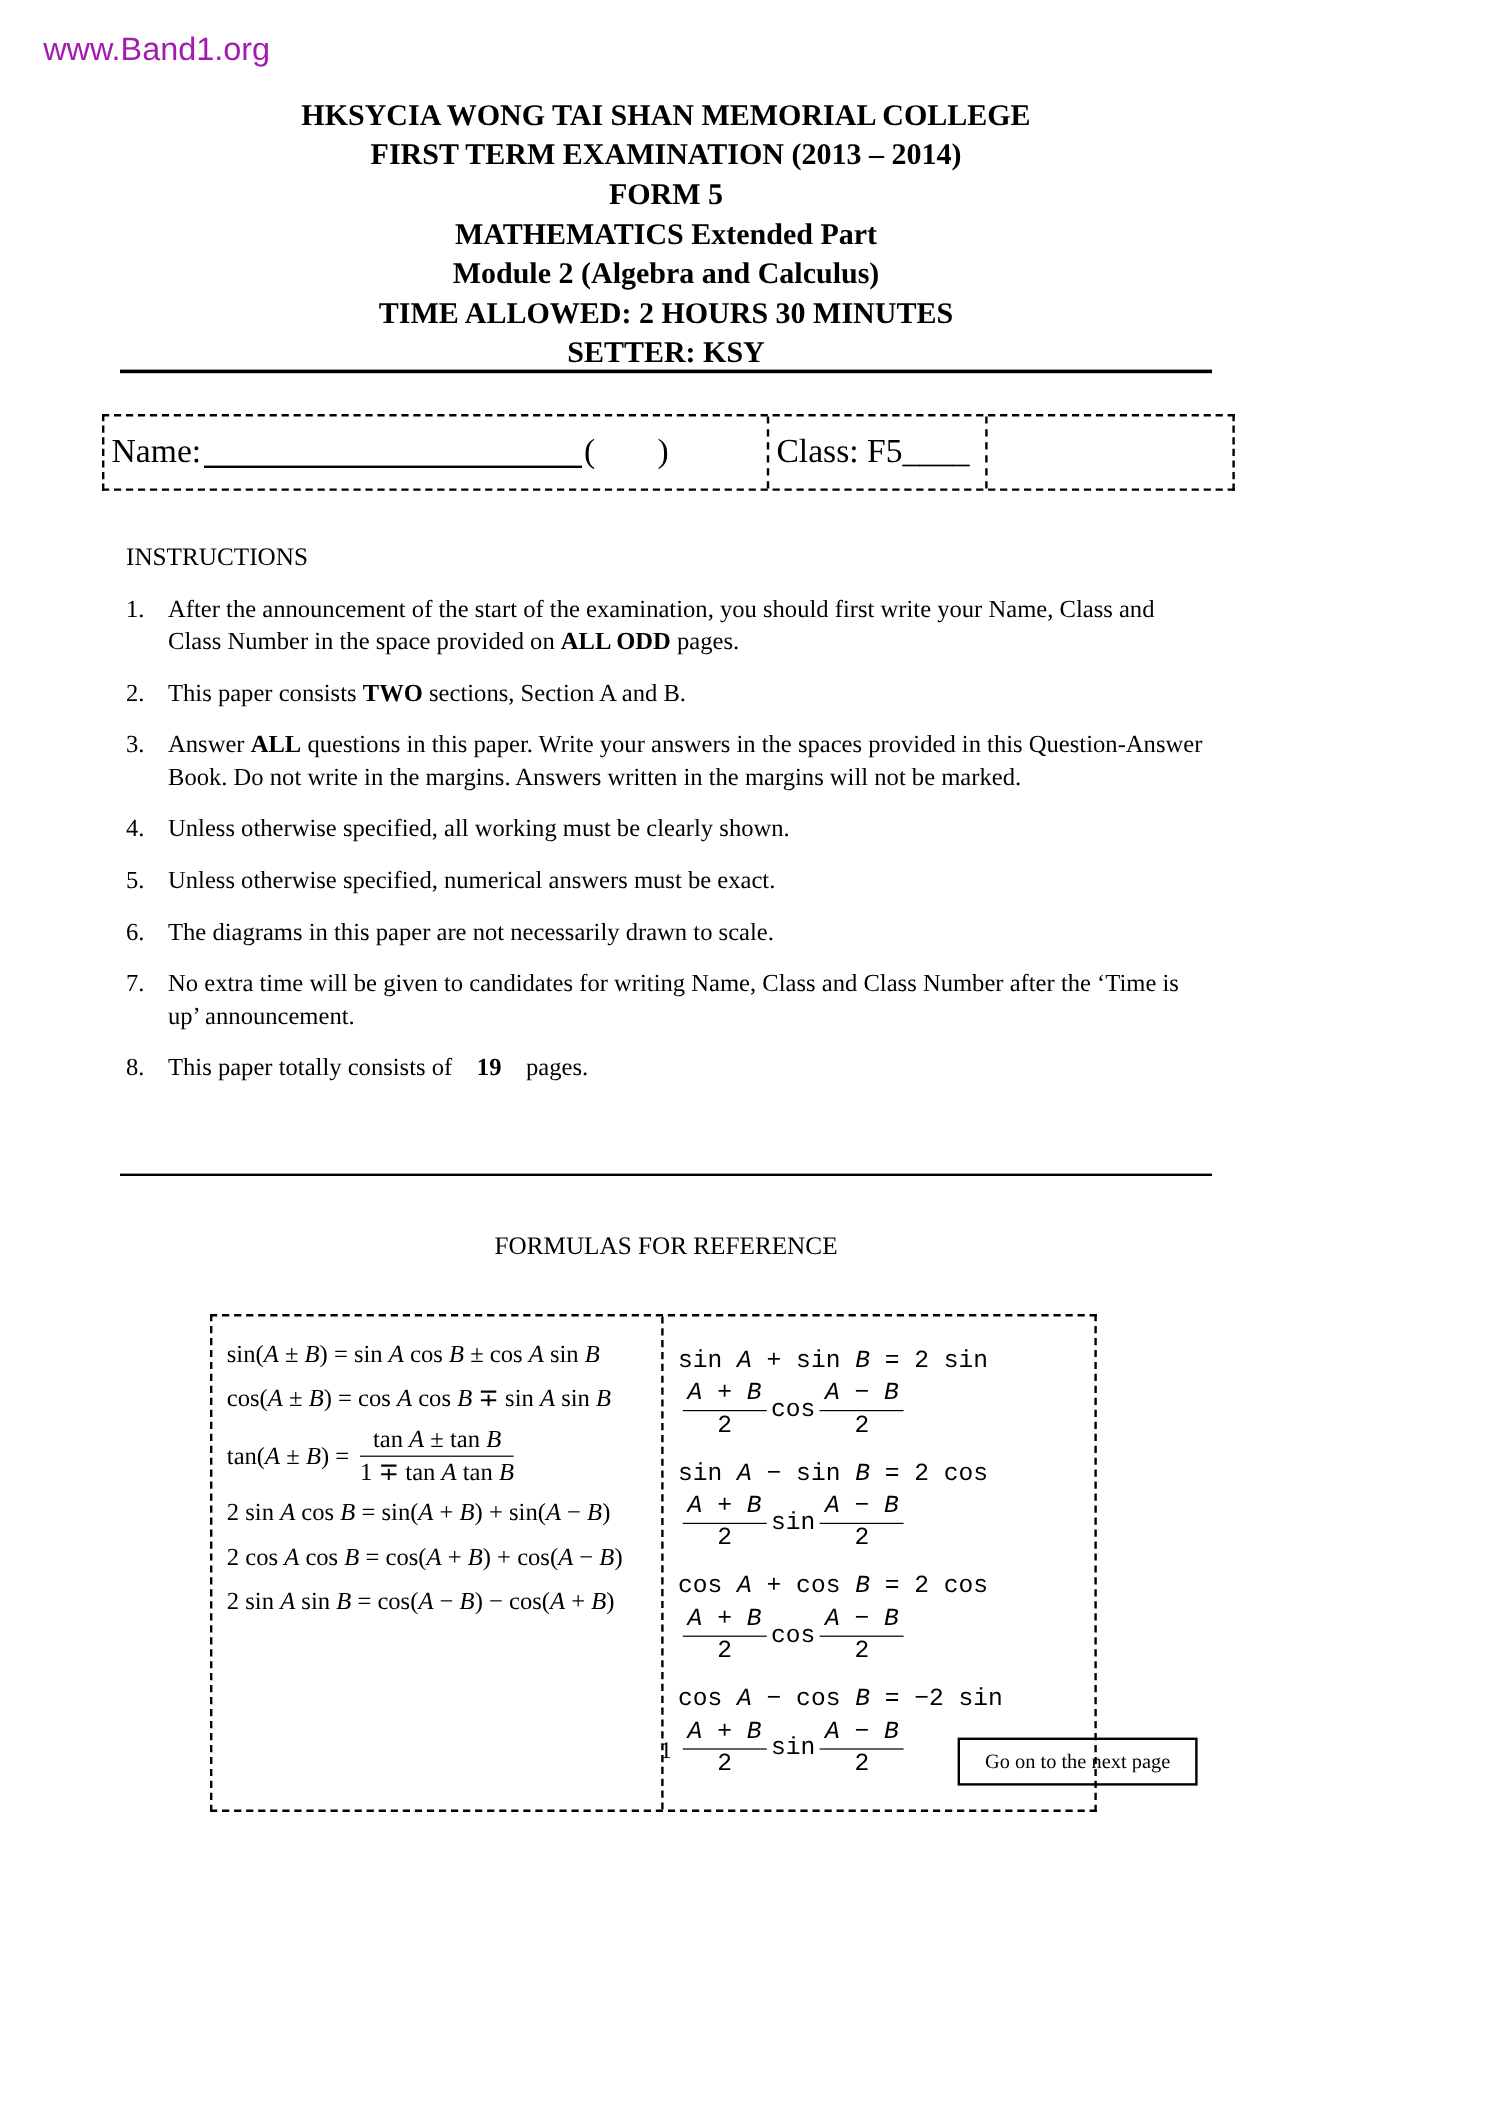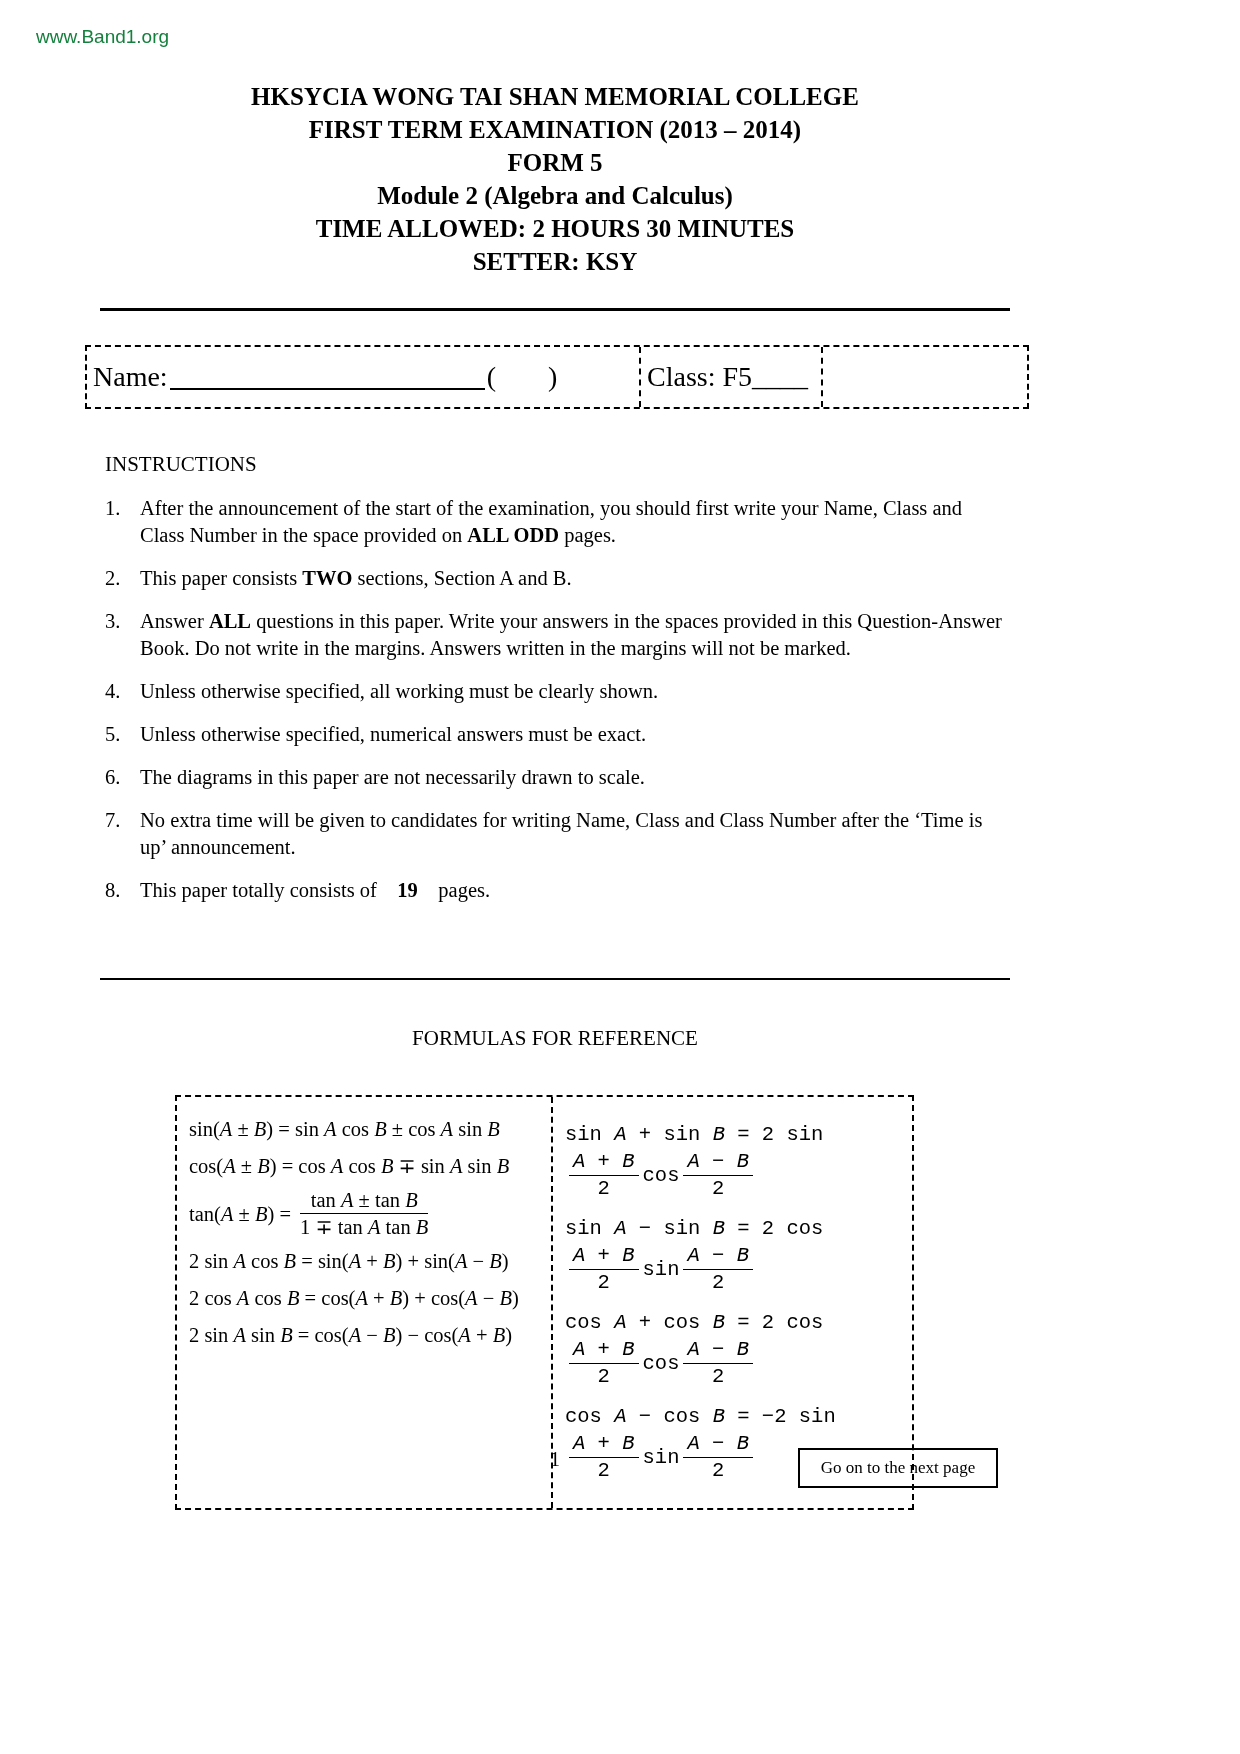--- a/index.html
+++ b/index.html
@@ -4,21 +4,21 @@
 <style>
   html,body { margin:0; padding:0; }
   body {
     width:1240px; height:1754px; position:relative;
     background:#ffffff; color:#000;
     font-family:"Liberation Serif", serif;
   }
   .site-url {
     position:absolute; top:26px; left:36px;
     font-family:"Liberation Sans", sans-serif;
-    font-size:19px; color:#15803d;
+    font-size:27px; color:#a21caf;
   }
   .header {
     position:absolute; top:80px; left:0; width:1110px;
     text-align:center; font-weight:bold;
     font-size:25px; line-height:33px;
   }
   .rule1 {
     position:absolute; top:308px; left:100px; width:910px;
     border-top:3px solid #000;
   }
@@ -83,20 +83,21 @@
 </style>
 </head>
 <body>
 
 <div class="site-url">www.Band1.org</div>
 
 <div class="header">
   <div>HKSYCIA WONG TAI SHAN MEMORIAL COLLEGE</div>
   <div>FIRST TERM EXAMINATION (2013 – 2014)</div>
   <div>FORM 5</div>
+  <div>MATHEMATICS Extended Part</div>
   <div>Module 2 (Algebra and Calculus)</div>
   <div>TIME ALLOWED: 2 HOURS 30 MINUTES</div>
   <div>SETTER: KSY</div>
 </div>
 
 <div class="rule1"></div>
 
 <div class="name-box">
   <div class="cell cell-name">
     <span>Name:</span>

